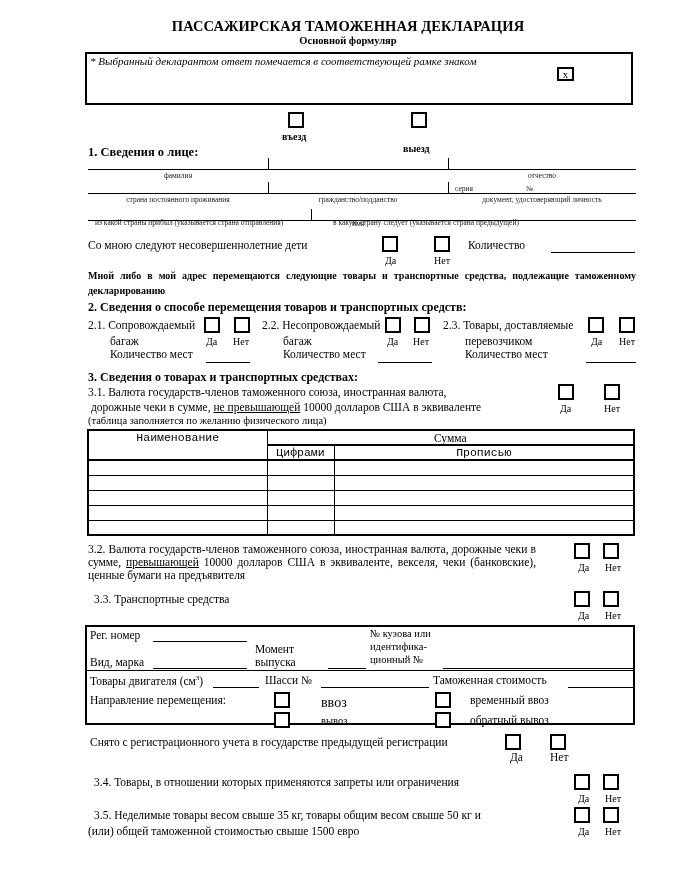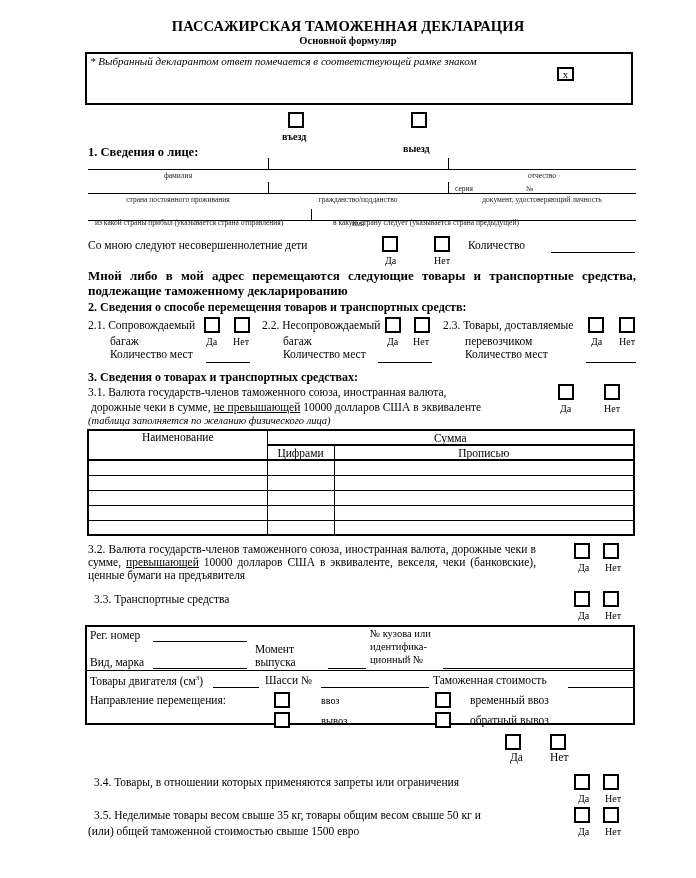--- a/index.html
+++ b/index.html
@@ -15,21 +15,21 @@
   .lbl { position: absolute; font-size: 10px; }
   .lbl-b { position: absolute; font-size: 10px; font-weight: bold; }
   .h { position: absolute; font-weight: bold; font-size: 12px; }
   .txt { position: absolute; font-size: 11.5px; white-space: nowrap; }
   .line { position: absolute; height: 0; border-top: 1px solid #000; }
   .vline { position: absolute; width: 0; border-left: 1px solid #000; }
   .tiny { position: absolute; font-size: 7.5px; white-space: nowrap; text-align: center; color: #222; }
   .just-p { position: absolute; font-size: 11.5px; text-align: justify; line-height: 13px; }
   table.money { position: absolute; left: 87px; top: 429px; width: 548px; border-collapse: collapse; border: 2px solid #000; }
   table.money td, table.money th { border: 1px solid #000; font-weight: normal; font-size: 11.5px; height: 15px; padding: 0; text-align: center; }
-  table.money th.bb { border-bottom: 2px solid #000; }
+  table.money th.bb { border-bottom: 2px solid #000; font-family: Liberation Mono, monospace; }
   .vehbox { position: absolute; left: 85px; top: 625px; width: 550px; height: 100px; border: 2px solid #000; }
   u { text-decoration: underline; }
 </style>
 </head>
 <body>
 
 <div class="abs title">ПАССАЖИРСКАЯ ТАМОЖЕННАЯ ДЕКЛАРАЦИЯ</div>
 <div class="abs subtitle">Основной формуляр</div>
 
 <div class="abs notice">
@@ -66,21 +66,21 @@
 <div class="tiny" style="left:333px;top:218px;">в какую страну следует (указывается страна предыдущей)</div>
 
 <div class="txt" style="left:88px;top:239px;">Со мною следуют несовершеннолетние дети</div>
 <div class="cb" style="left:382px;top:236px;"></div>
 <div class="lbl" style="left:385px;top:255px;">Да</div>
 <div class="cb" style="left:434px;top:236px;"></div>
 <div class="lbl" style="left:434px;top:255px;">Нет</div>
 <div class="txt" style="left:468px;top:239px;">Количество</div>
 <div class="line" style="left:551px;top:252px;width:84px;"></div>
 
-<div class="just-p" style="left:88px;top:268px;width:548px;font-weight:bold;font-size:13px;line-height:15px;">Мной либо в мой адрес перемещаются следующие товары и транспортные средства, подлежащие таможенному декларированию</div>
+<div class="just-p" style="left:88px;top:268px;width:548px;font-weight:bold;font-size:10px;line-height:15px;">Мной либо в мой адрес перемещаются следующие товары и транспортные средства, подлежащие таможенному декларированию</div>
 
 <div class="h" style="left:88px;top:300px;">2. Сведения о способе перемещения товаров и транспортных средств:</div>
 
 <div class="txt" style="left:88px;top:319px;">2.1. Сопровождаемый</div>
 <div class="txt" style="left:110px;top:335px;">багаж</div>
 <div class="txt" style="left:110px;top:348px;">Количество мест</div>
 <div class="cb" style="left:204px;top:317px;"></div>
 <div class="lbl" style="left:206px;top:336px;">Да</div>
 <div class="cb" style="left:234px;top:317px;"></div>
 <div class="lbl" style="left:233px;top:336px;">Нет</div>
@@ -101,21 +101,21 @@
 <div class="cb" style="left:588px;top:317px;"></div>
 <div class="lbl" style="left:591px;top:336px;">Да</div>
 <div class="cb" style="left:619px;top:317px;"></div>
 <div class="lbl" style="left:619px;top:336px;">Нет</div>
 <div class="line" style="left:586px;top:362px;width:50px;"></div>
 
 <div class="h" style="left:88px;top:370px;">3. Сведения о товарах и транспортных средствах:</div>
 
 <div class="txt" style="left:88px;top:386px;">3.1. Валюта государств-членов таможенного союза, иностранная валюта,</div>
 <div class="txt" style="left:91px;top:401px;"><span>дорожные чеки в сумме, </span><u>не превышающей</u><span> 10000 долларов США в эквиваленте</span></div>
-<div class="txt" style="left:88px;top:415px;font-style:italic;font-size:10.5px;">(таблица заполняется по желанию физического лица)</div>
+<div class="txt" style="left:88px;top:415px;font-size:10.5px;">(таблица заполняется по желанию физического лица)</div>
 <div class="cb" style="left:558px;top:384px;"></div>
 <div class="lbl" style="left:560px;top:403px;">Да</div>
 <div class="cb" style="left:604px;top:384px;"></div>
 <div class="lbl" style="left:604px;top:403px;">Нет</div>
 
 <table class="money">
   <colgroup>
       <col style="width:179px">
       <col style="width:67px">
       <col>
@@ -189,28 +189,29 @@
 
   <div class="txt" style="left:3px;top:47px;"><span>Товары двигателя (см</span><sup style="font-size:7px;">3</sup><span>)</span></div>
   <div class="line" style="left:126px;top:60px;width:46px;"></div>
   <div class="txt" style="left:178px;top:47px;">Шасси №</div>
   <div class="line" style="left:234px;top:60px;width:108px;"></div>
   <div class="txt" style="left:346px;top:47px;">Таможенная стоимость</div>
   <div class="line" style="left:481px;top:60px;width:65px;"></div>
 
   <div class="txt" style="left:3px;top:67px;">Направление перемещения:</div>
   <div class="cb" style="left:187px;top:65px;"></div>
-  <div class="txt" style="left:234px;top:68px;font-size:10px;">ввоз</div>
+  <div class="txt" style="left:234px;top:68px;font-size:14px;">ввоз</div>
   <div class="cb" style="left:187px;top:85px;"></div>
   <div class="txt" style="left:234px;top:88px;font-size:10.5px;">вывоз</div>
   <div class="cb" style="left:348px;top:65px;"></div>
   <div class="txt" style="left:383px;top:67px;">временный ввоз</div>
   <div class="cb" style="left:348px;top:85px;"></div>
   <div class="txt" style="left:383px;top:87px;">обратный вывоз</div>
 
+  <div class="txt" style="left:3px;top:109px;">Снято с регистрационного учета в государстве предыдущей регистрации</div>
   <div class="cb" style="left:418px;top:107px;"></div>
   <div class="txt" style="left:423px;top:124px;">Да</div>
   <div class="cb" style="left:463px;top:107px;"></div>
   <div class="txt" style="left:463px;top:124px;">Нет</div>
 </div>
 
 <div class="txt" style="left:94px;top:776px;">3.4. Товары, в отношении которых применяются запреты или ограничения</div>
 <div class="cb" style="left:574px;top:774px;"></div>
 <div class="lbl" style="left:578px;top:793px;">Да</div>
 <div class="cb" style="left:603px;top:774px;"></div>

